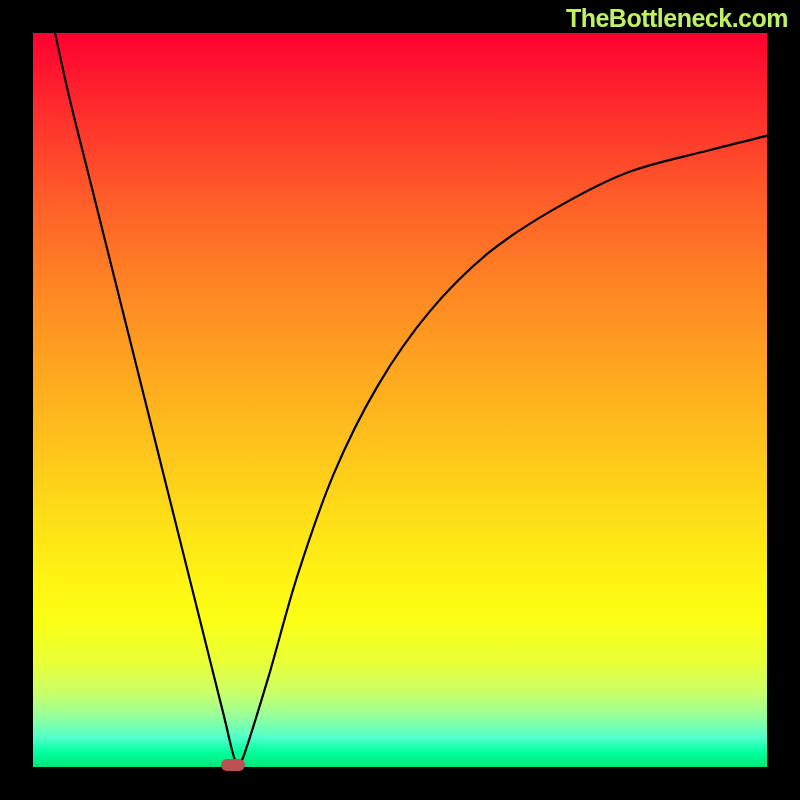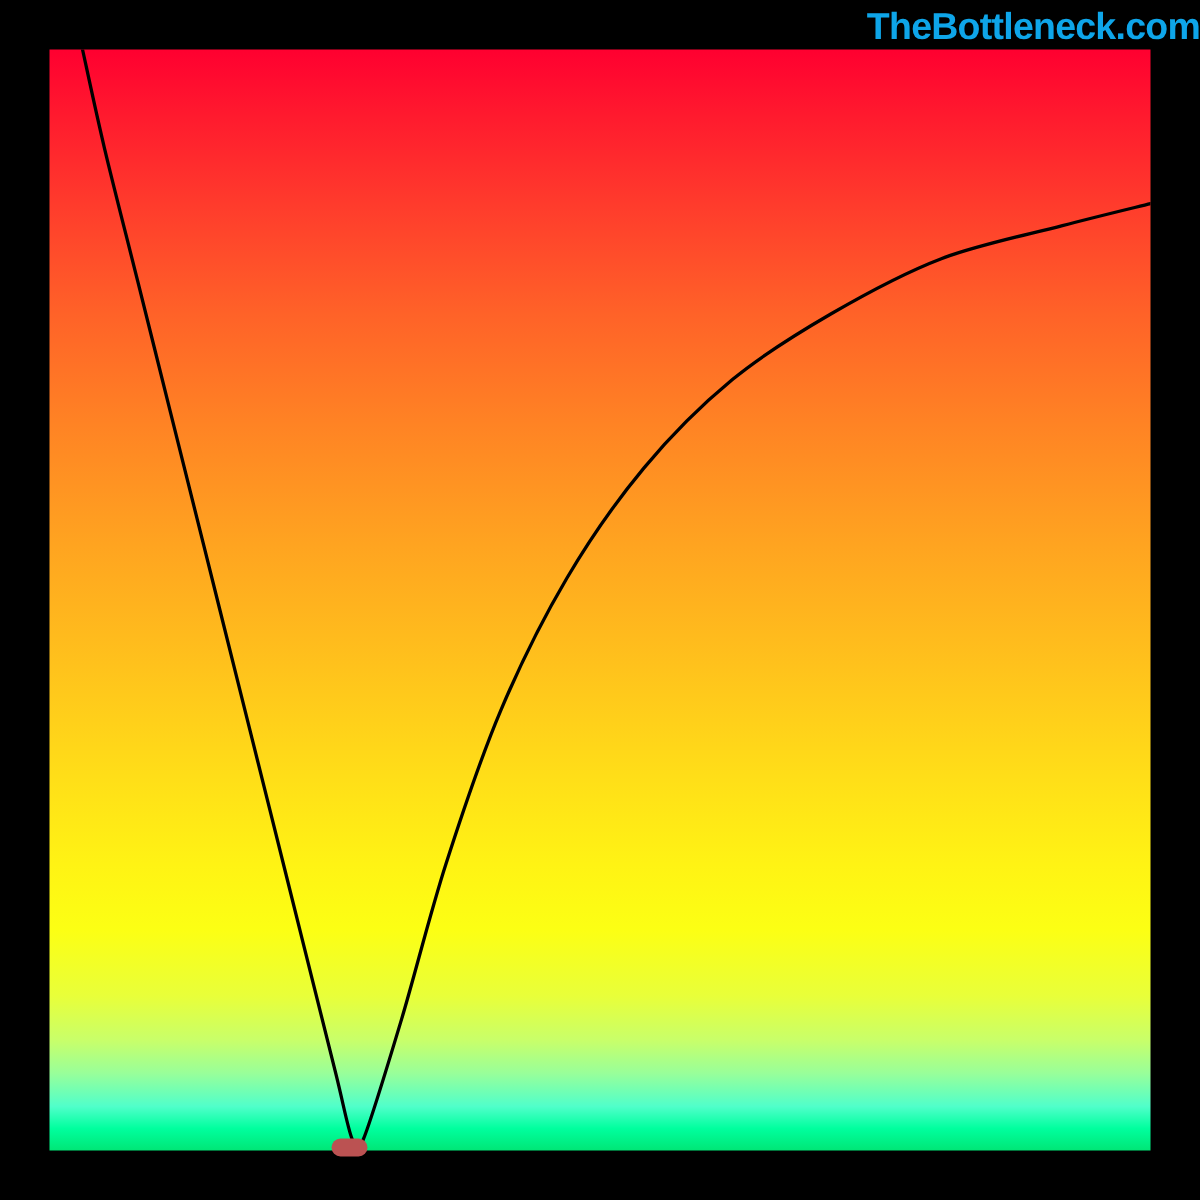--- a/index.html
+++ b/index.html
@@ -38,24 +38,24 @@
       #c8ff6a 90%,
       #98ff9a 93%,
       #50ffca 96%,
       #00ff9e 98%,
       #00e676 100%
     );
   }
   .watermark {
     position: absolute;
     top: 4px;
-    right: 0;
+    right: 12px;
     font-size: 25px;
     font-weight: bold;
-    color: #0ea5e9;
+    color: #bef264;
     letter-spacing: -0.5px;
   }
   
   .marker {
     position: absolute;
     width: 24px;
     height: 12px;
     border-radius: 6px;
     background: #bb5252;
   }

